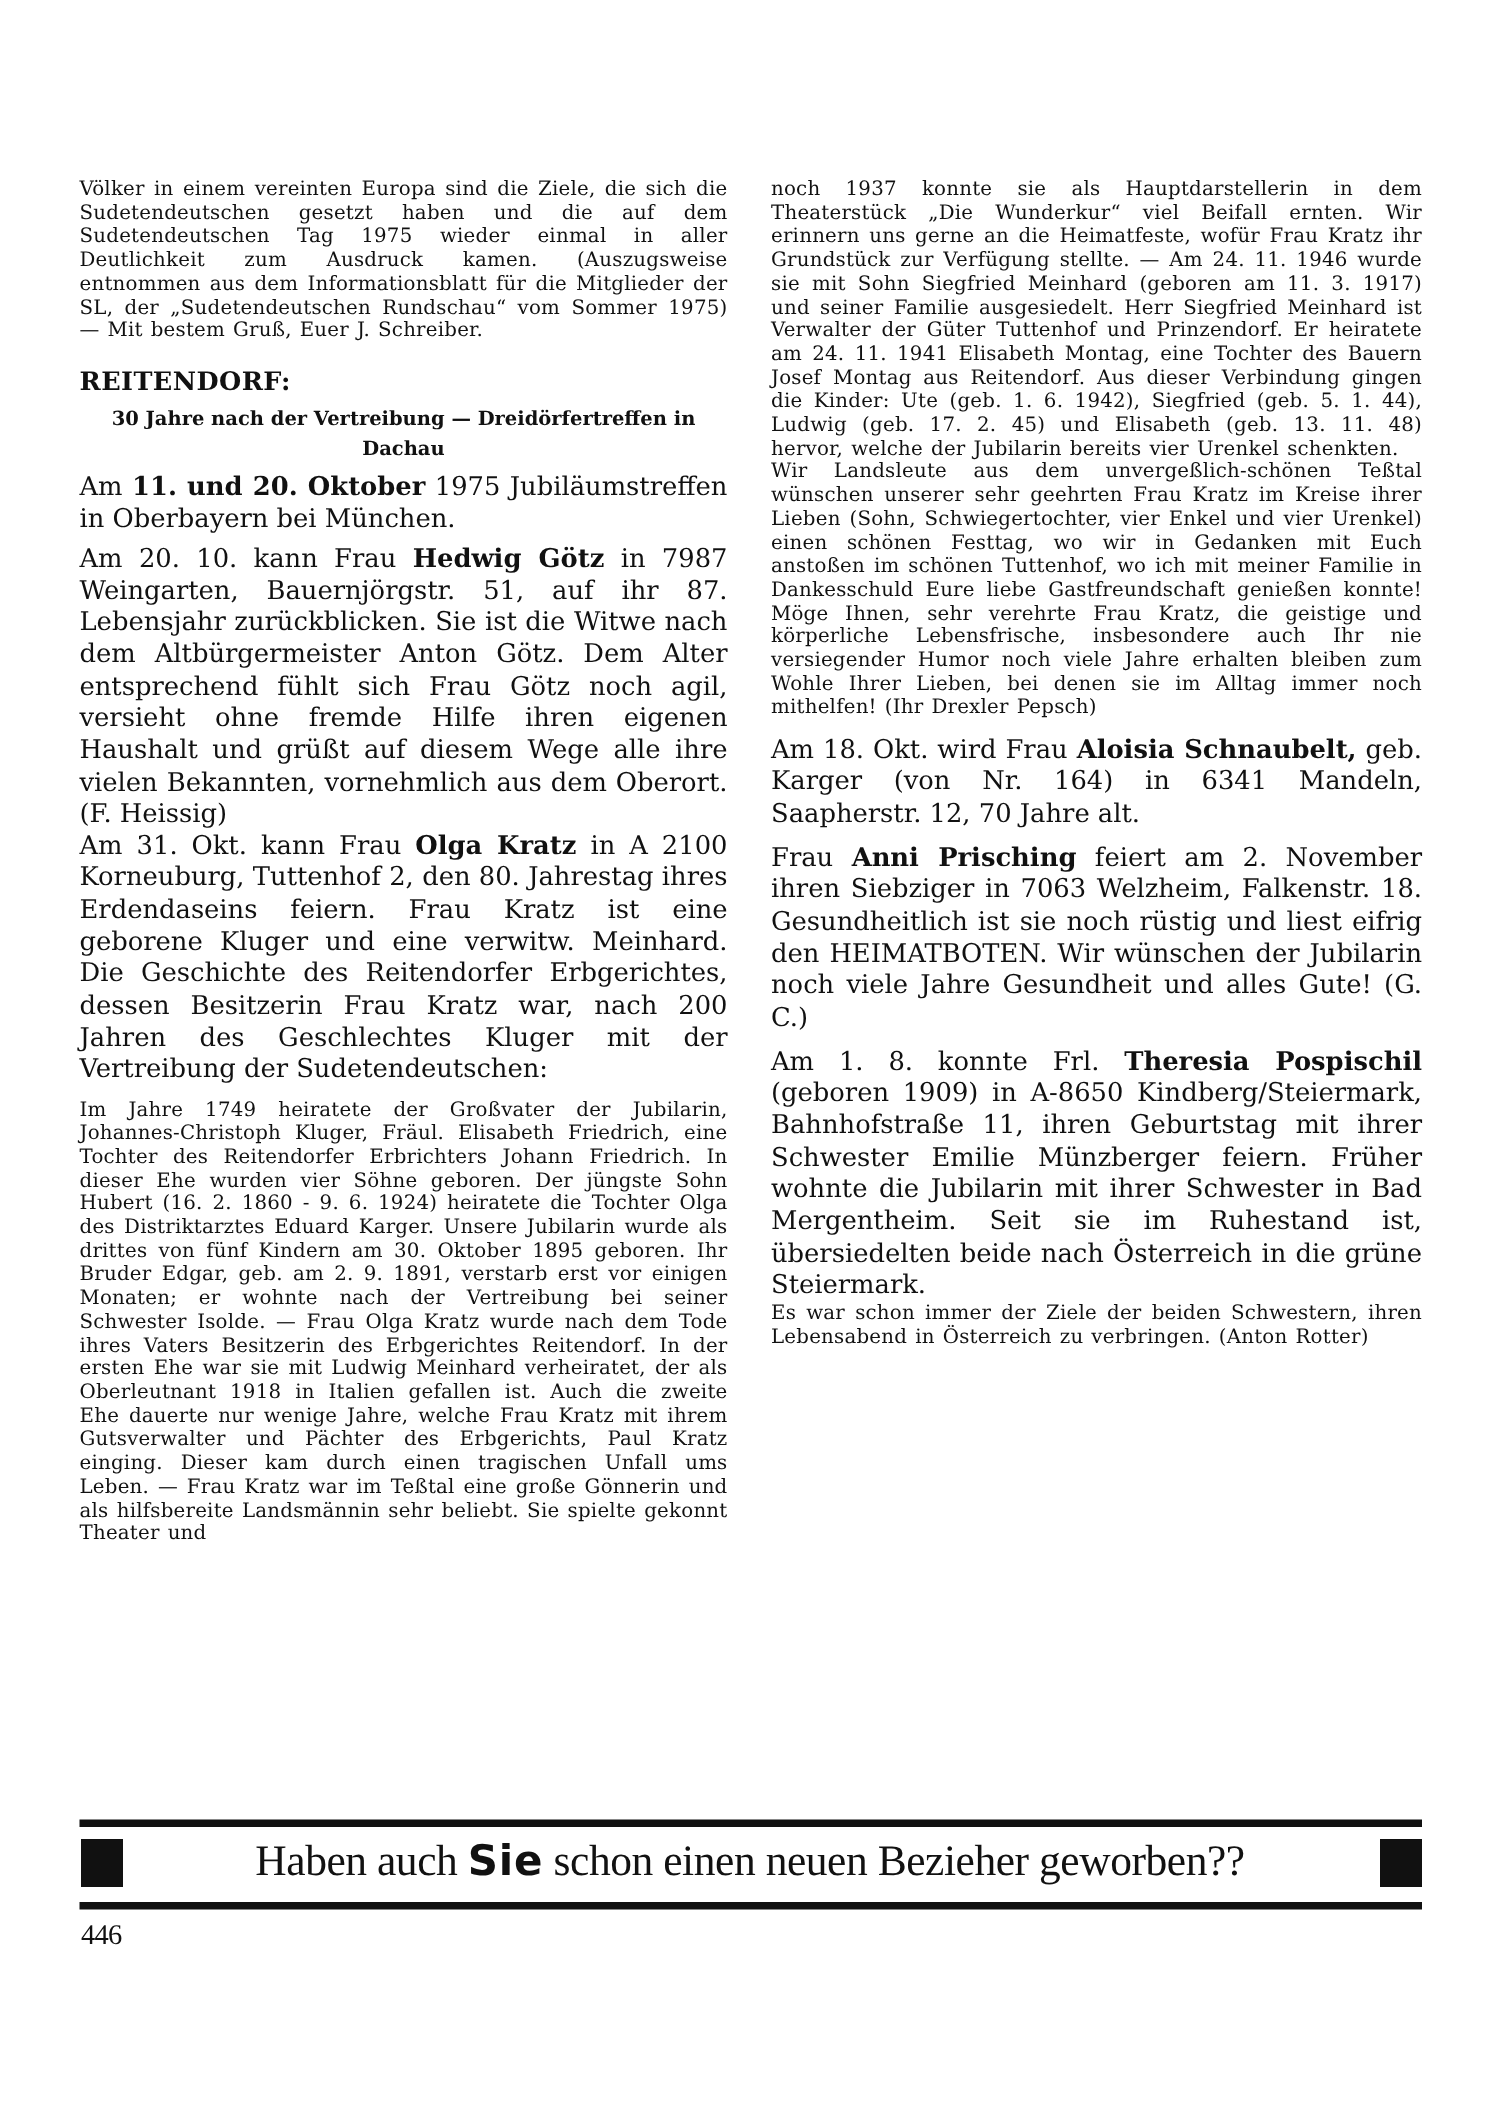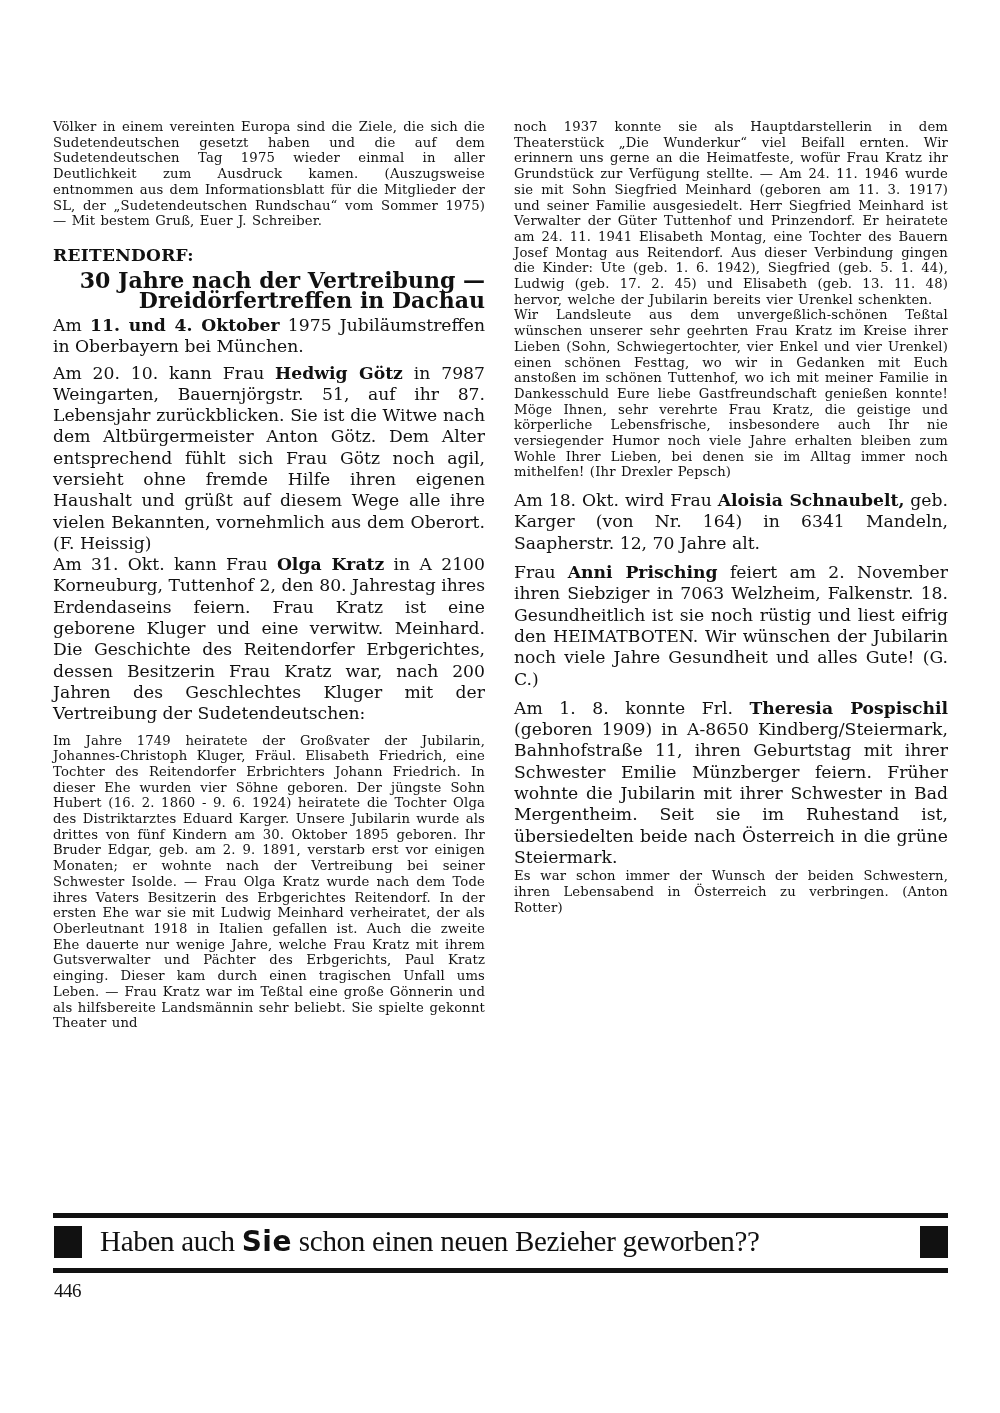--- a/index.html
+++ b/index.html
@@ -24,35 +24,35 @@
     margin: 0;
   }
   .gap-s { margin-top: 5px; }
   .gap-m { margin-top: 8px; }
   .gap-l { margin-top: 10px; }
   h2.kicker {
     font-size: 17px; line-height: 21px; font-weight: bold;
     margin: 16px 0 0 0; letter-spacing: 0.3px;
   }
   h3.subhead {
-    font-size: 22px; line-height: 20px; font-weight: bold;
-    margin: 4px 0 0 0; text-align: right;
+    font-size: 13px; line-height: 20px; font-weight: bold;
+    margin: 4px 0 0 0; text-align: center;
   }
   b { font-weight: bold; }
   .rule { position: absolute; left: 53px; width: 895px; height: 5px; background: #111; }
   .rule-top { top: 1213px; }
   .rule-bottom { top: 1268px; }
   .block {
     position: absolute; width: 28px; height: 32px; background: #111; top: 1226px;
   }
   .block-left { left: 54px; }
   .block-right { left: 920px; }
   .banner-text {
     position: absolute; top: 1222px; left: 100px; width: 800px;
-    text-align: left;
+    text-align: center;
     font-family: "Liberation Serif", "DejaVu Serif", serif;
     font-size: 29px; line-height: 38px; letter-spacing: -0.3px;
     font-weight: normal;
   }
   .banner-text .sie {
     font-family: "DejaVu Sans", "Liberation Sans", sans-serif;
     font-weight: bold; font-size: 28px; letter-spacing: 0.5px;
   }
   .page-number {
     position: absolute; left: 54px; top: 1280px;
@@ -62,21 +62,21 @@
 </style>
 </head>
 <body>
 
 <div class="col col-left">
   <p class="small">Völker in einem vereinten Europa sind die Ziele, die sich die Sudetendeutschen gesetzt haben und die auf dem Sudetendeutschen Tag 1975 wieder einmal in aller Deutlichkeit zum Ausdruck kamen. (Auszugsweise entnommen aus dem Informationsblatt für die Mitglieder der SL, der „Sudetendeutschen Rundschau“ vom Sommer 1975) — Mit bestem Gruß, Euer J. Schreiber.</p>
 
   <h2 class="kicker">REITENDORF:</h2>
   <h3 class="subhead">30 Jahre nach der Vertreibung — Dreidörfertreffen in Dachau</h3>
 
-  <p class="big gap-s"><span>Am </span><b>11. und 4. Oktober</b><span> 1975 Jubiläumstreffen in Oberbayern bei München.</span></p>
+  <p class="big gap-s"><span>Am </span><b>11. und 20. Oktober</b><span> 1975 Jubiläumstreffen in Oberbayern bei München.</span></p>
 
 
 
   <p class="big gap-s"><span>Am 20. 10. kann Frau </span><b>Hedwig Götz</b><span> in 7987 Weingarten, Bauernjörgstr. 51, auf ihr 87. Lebensjahr zurückblicken. Sie ist die Witwe nach dem Altbürgermeister Anton Götz. Dem Alter entsprechend fühlt sich Frau Götz noch agil, versieht ohne fremde Hilfe ihren eigenen Haushalt und grüßt auf diesem Wege alle ihre vielen Bekannten, vornehmlich aus dem Oberort. (F. Heissig)</span></p>
 
   <p class="big"><span>Am 31. Okt. kann Frau </span><b>Olga Kratz</b><span> in A 2100 Korneuburg, Tuttenhof 2, den 80. Jahrestag ihres Erdendaseins feiern. Frau Kratz ist eine geborene Kluger und eine verwitw. Meinhard. Die Geschichte des Reitendorfer Erbgerichtes, dessen Besitzerin Frau Kratz war, nach 200 Jahren des Geschlechtes Kluger mit der Vertreibung der Sudetendeutschen:</span></p>
 
   <p class="small gap-m">Im Jahre 1749 heiratete der Großvater der Jubilarin, Johannes-Christoph Kluger, Fräul. Elisabeth Friedrich, eine Tochter des Reitendorfer Erbrichters Johann Friedrich. In dieser Ehe wurden vier Söhne geboren. Der jüngste Sohn Hubert (16. 2. 1860 - 9. 6. 1924) heiratete die Tochter Olga des Distriktarztes Eduard Karger. Unsere Jubilarin wurde als drittes von fünf Kindern am 30. Oktober 1895 geboren. Ihr Bruder Edgar, geb. am 2. 9. 1891, verstarb erst vor einigen Monaten; er wohnte nach der Vertreibung bei seiner Schwester Isolde. — Frau Olga Kratz wurde nach dem Tode ihres Vaters Besitzerin des Erbgerichtes Reitendorf. In der ersten Ehe war sie mit Ludwig Meinhard verheiratet, der als Oberleutnant 1918 in Italien gefallen ist. Auch die zweite Ehe dauerte nur wenige Jahre, welche Frau Kratz mit ihrem Gutsverwalter und Pächter des Erbgerichts, Paul Kratz einging. Dieser kam durch einen tragischen Unfall ums Leben. — Frau Kratz war im Teßtal eine große Gönnerin und als hilfsbereite Landsmännin sehr beliebt. Sie spielte gekonnt Theater und</p>
 </div>
 
@@ -84,21 +84,21 @@
   <p class="small">noch 1937 konnte sie als Hauptdarstellerin in dem Theaterstück „Die Wunderkur“ viel Beifall ernten. Wir erinnern uns gerne an die Heimatfeste, wofür Frau Kratz ihr Grundstück zur Verfügung stellte. — Am 24. 11. 1946 wurde sie mit Sohn Siegfried Meinhard (geboren am 11. 3. 1917) und seiner Familie ausgesiedelt. Herr Siegfried Meinhard ist Verwalter der Güter Tuttenhof und Prinzendorf. Er heiratete am 24. 11. 1941 Elisabeth Montag, eine Tochter des Bauern Josef Montag aus Reitendorf. Aus dieser Verbindung gingen die Kinder: Ute (geb. 1. 6. 1942), Siegfried (geb. 5. 1. 44), Ludwig (geb. 17. 2. 45) und Elisabeth (geb. 13. 11. 48) hervor, welche der Jubilarin bereits vier Urenkel schenkten.</p>
   <p class="small">Wir Landsleute aus dem unvergeßlich-schönen Teßtal wünschen unserer sehr geehrten Frau Kratz im Kreise ihrer Lieben (Sohn, Schwiegertochter, vier Enkel und vier Urenkel) einen schönen Festtag, wo wir in Gedanken mit Euch anstoßen im schönen Tuttenhof, wo ich mit meiner Familie in Dankesschuld Eure liebe Gastfreundschaft genießen konnte! Möge Ihnen, sehr verehrte Frau Kratz, die geistige und körperliche Lebensfrische, insbesondere auch Ihr nie versiegender Humor noch viele Jahre erhalten bleiben zum Wohle Ihrer Lieben, bei denen sie im Alltag immer noch mithelfen! (Ihr Drexler Pepsch)</p>
 
   <p class="big gap-l"><span>Am 18. Okt. wird Frau </span><b>Aloisia Schnaubelt,</b><span> geb. Karger (von Nr. 164) in 6341 Mandeln, Saapherstr. 12, 70 Jahre alt.</span></p>
 
   <p class="big gap-m"><span>Frau </span><b>Anni Prisching</b><span> feiert am 2. November ihren Siebziger in 7063 Welzheim, Falkenstr. 18. Gesundheitlich ist sie noch rüstig und liest eifrig den HEIMATBOTEN. Wir wünschen der Jubilarin noch viele Jahre Gesundheit und alles Gute! (G. C.)</span></p>
 
 
   <p class="big gap-m"><span>Am 1. 8. konnte Frl. </span><b>Theresia Pospischil</b><span> (geboren 1909) in A-8650 Kindberg/Steiermark, Bahnhofstraße 11, ihren Geburtstag mit ihrer Schwester Emilie Münzberger feiern. Früher wohnte die Jubilarin mit ihrer Schwester in Bad Mergentheim. Seit sie im Ruhestand ist, übersiedelten beide nach Österreich in die grüne Steiermark.</span></p>
 
-  <p class="small">Es war schon immer der Wunsch der beiden Schwestern, ihren Lebensabend in Österreich zu verbringen. (Anton Rotter)</p>
+  <p class="small">Es war schon immer der Ziele der beiden Schwestern, ihren Lebensabend in Österreich zu verbringen. (Anton Rotter)</p>
 
 </div>
 
 <div class="rule rule-top"></div>
 <div class="block block-left"></div>
 <div class="banner-text"><span>Haben auch </span><span class="sie">Sie</span><span> schon einen neuen Bezieher geworben??</span></div>
 <div class="block block-right"></div>
 <div class="rule rule-bottom"></div>
 
 <div class="page-number">446</div>

